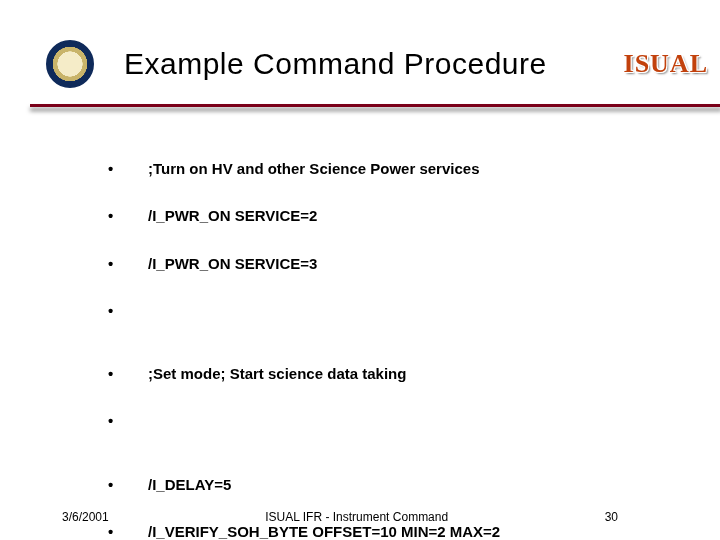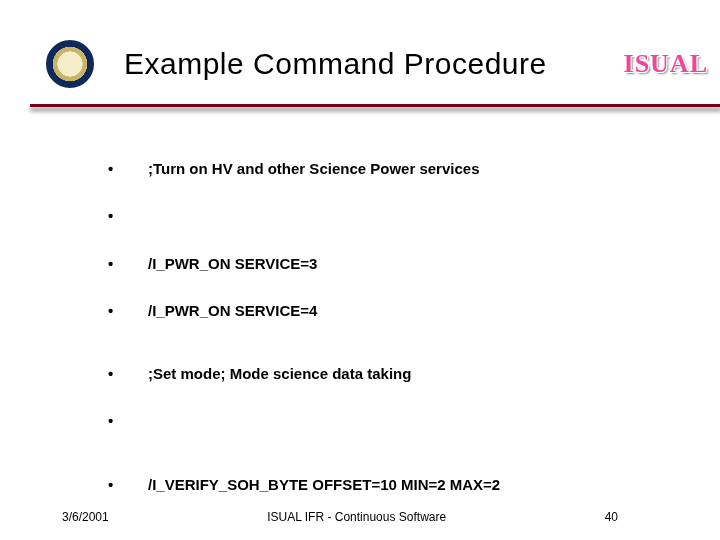--- a/index.html
+++ b/index.html
@@ -29,21 +29,21 @@
     font-size: 30px;
     color: #000;
     font-weight: 400;
     letter-spacing: 0.5px;
     flex: 1;
   }
   .logo {
     font-family: "Times New Roman", Times, serif;
     font-size: 26px;
     font-weight: bold;
-    color: #ec4899;
+    color: #c2410c;
     text-shadow:
       -1px -1px 0 #fff,
        1px -1px 0 #fff,
       -1px  1px 0 #fff,
        1px  1px 0 #fff,
        2px 2px 2px rgba(0,0,0,0.5);
     letter-spacing: 1px;
     margin-right: 6px;
   }
   .divider {
@@ -90,47 +90,51 @@
 
 <div class="content">
 
   <div class="group">
     <div class="bullet-line">
         <span class="dot"></span>
         <span>;Turn on HV and other Science Power services</span>
       </div>
     <div class="bullet-line">
         <span class="dot"></span>
+        <span>/I_PWR_ON SERVICE=2</span>
       </div>
     <div class="bullet-line">
         <span class="dot"></span>
         <span>/I_PWR_ON SERVICE=3</span>
       </div>
     <div class="bullet-line">
         <span class="dot"></span>
-        <span>/I_PWR_ON SERVICE=4</span>
       </div>
   </div>
 
   <div class="group">
     <div class="bullet-line">
         <span class="dot"></span>
-        <span>;Set mode; Mode science data taking</span>
+        <span>;Set mode; Start science data taking</span>
       </div>
     <div class="bullet-line">
         <span class="dot"></span>
       </div>
   </div>
 
   <div class="group">
+    <div class="bullet-line">
+        <span class="dot"></span>
+        <span>/I_DELAY=5</span>
+      </div>
     <div class="bullet-line">
         <span class="dot"></span>
         <span>/I_VERIFY_SOH_BYTE OFFSET=10 MIN=2 MAX=2</span>
       </div>
   </div>
 
 </div>
 
 <div class="footer">
   <div class="footer-date">3/6/2001</div>
-  <div class="footer-center">ISUAL IFR - Continuous Software</div>
-  <div class="footer-page">40</div>
+  <div class="footer-center">ISUAL IFR - Instrument Command</div>
+  <div class="footer-page">30</div>
 </div>
 
 </body></html>

